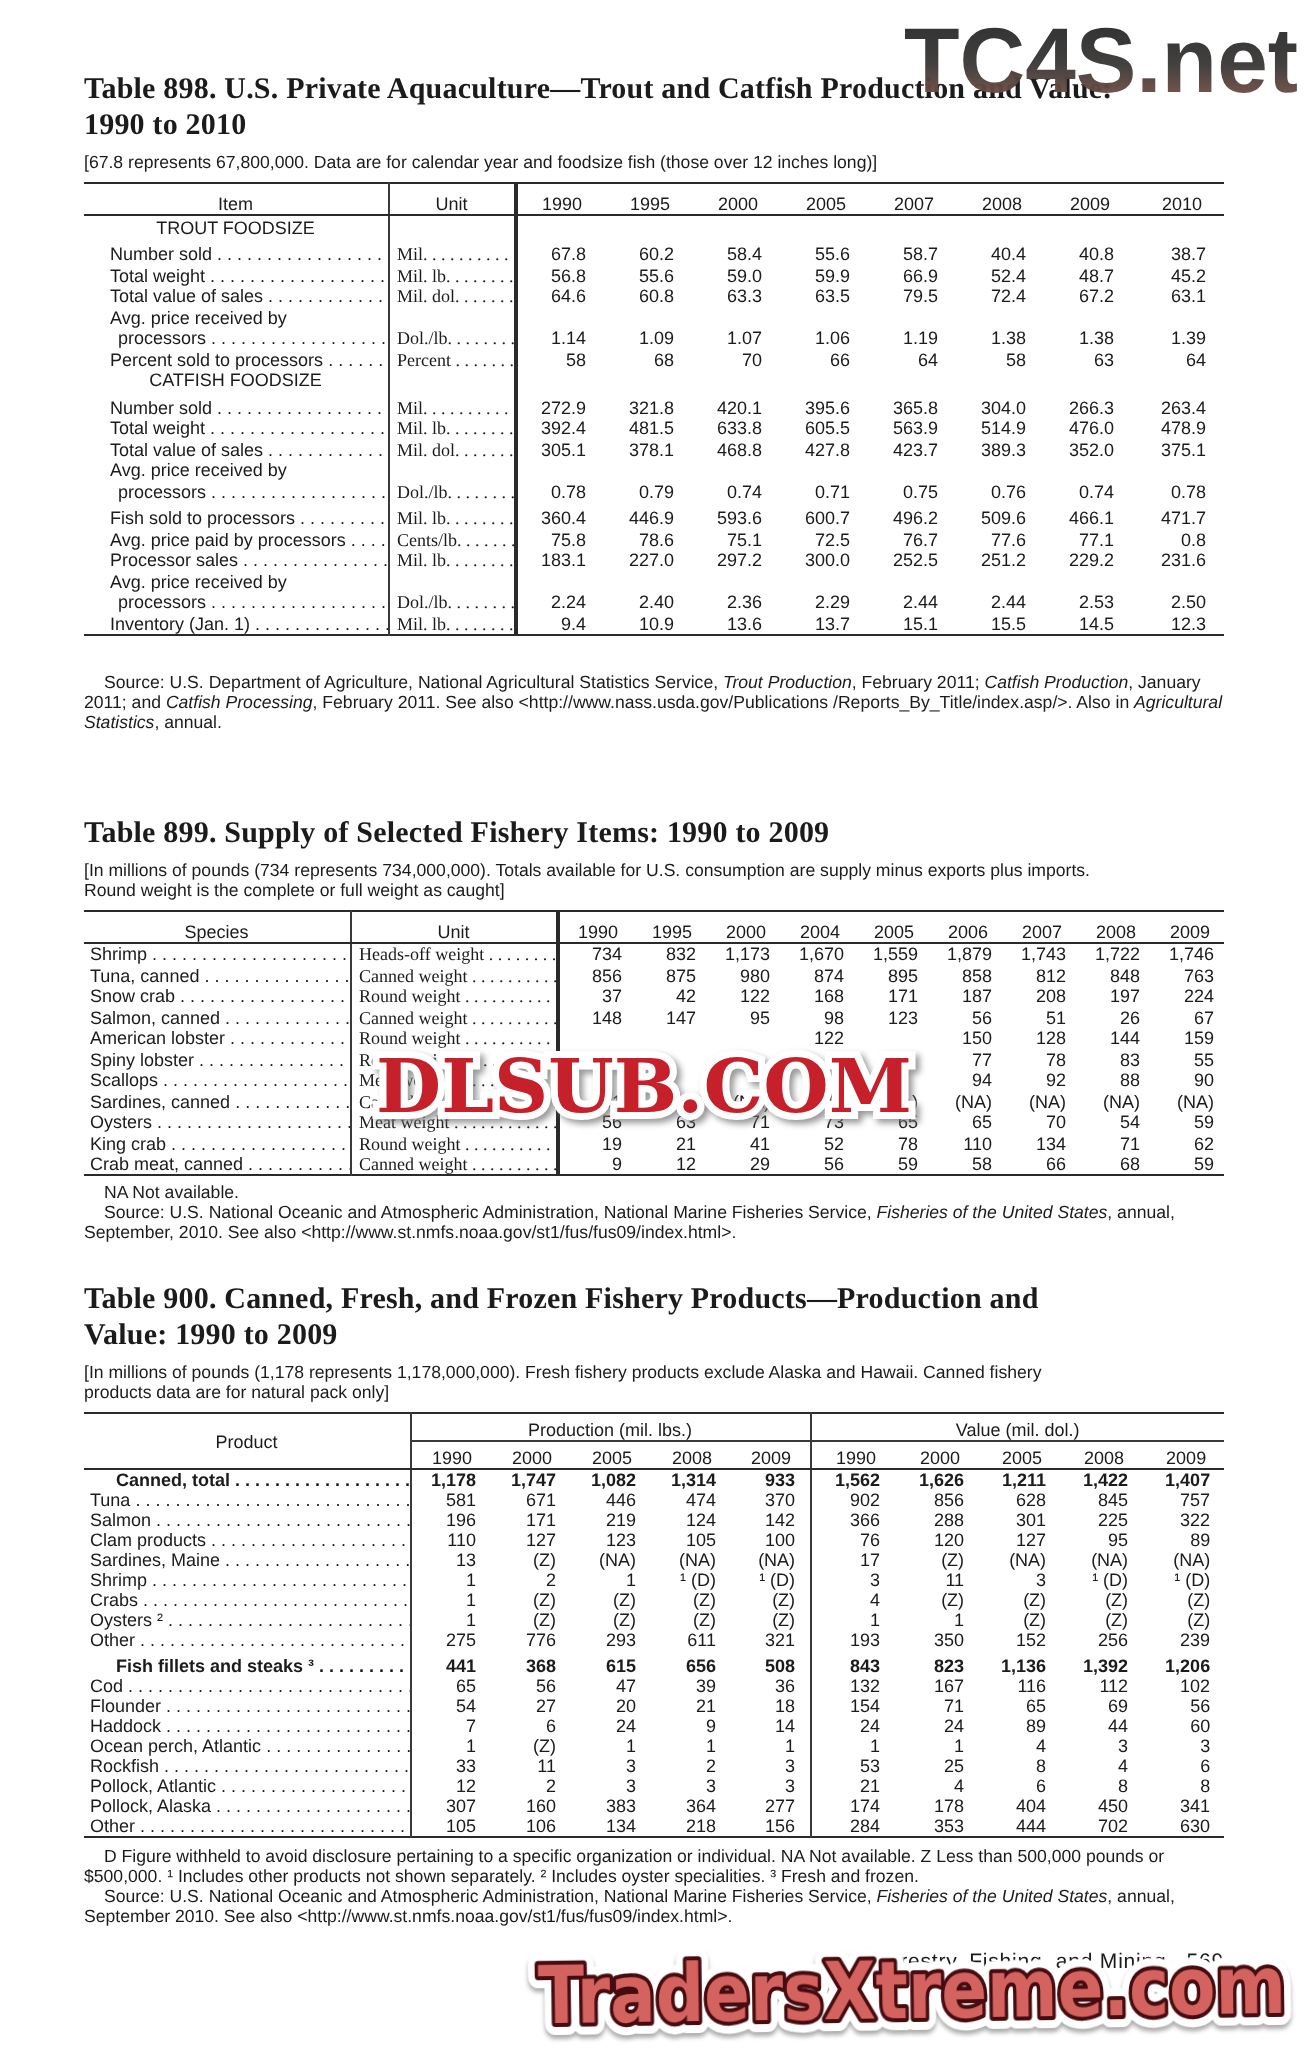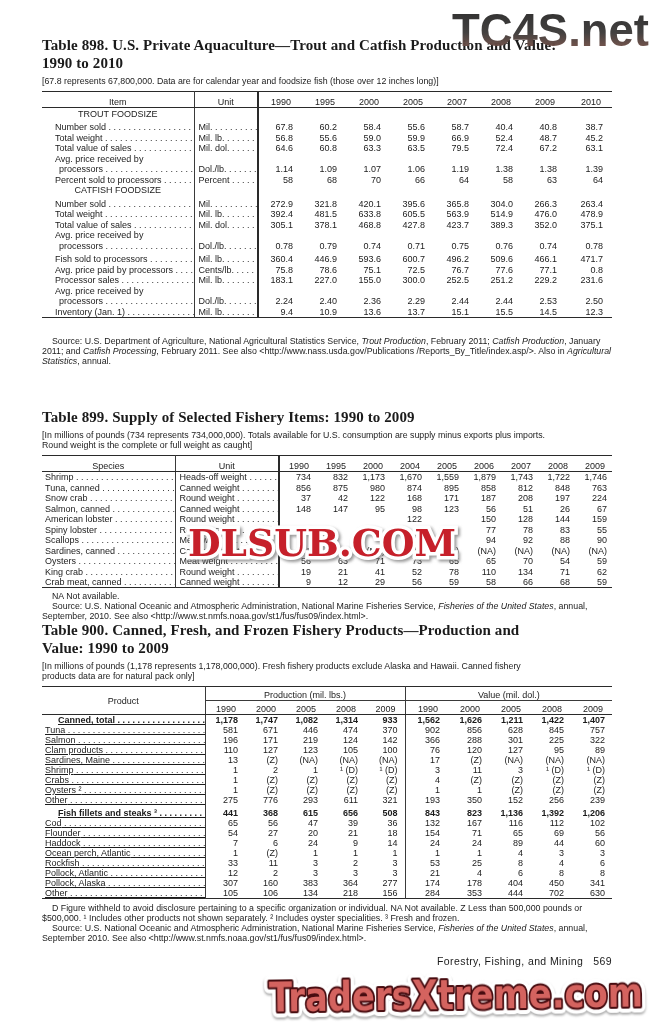--- a/index.html
+++ b/index.html
@@ -3,40 +3,40 @@
 <meta charset="utf-8">
 <style>
   html,body{margin:0;padding:0;background:#888;}
   .page{position:relative;width:652px;height:1024px;background:#ffffff;overflow:hidden;
         font-family:"Liberation Sans",sans-serif;color:#1b1b1b;}
   .content{position:absolute;left:42px;top:0;width:570px;}
   .ttl{font-family:"Liberation Serif","DejaVu Serif",serif;font-weight:bold;
        font-size:15px;line-height:18px;letter-spacing:.1px;}
   #t898-title{margin-top:36px;}
   #t899-title{margin-top:42px;}
-  #t900-title{}
+  #t900-title{margin-top:20px;}
   .note{font-size:8.8px;line-height:10px;margin-top:4px;}
   .src{font-size:8.8px;line-height:10px;margin-top:18px;}
   .src p,.fn p{margin:0;text-indent:10px;}
   .it{font-style:italic;}
   .fn{font-size:8.8px;line-height:10px;margin-top:4px;}
 
   table{border-collapse:collapse;table-layout:fixed;width:570px;font-size:9px;
         margin-top:5px;border-top:1.2px solid #2a2a2a;border-bottom:1.2px solid #2a2a2a;}
   th,td{padding:0;margin:0;white-space:nowrap;overflow:hidden;vertical-align:bottom;
         font-weight:normal;height:10.5px;}
   thead th{height:15px;border-bottom:1.2px solid #2a2a2a;text-align:center;}
   .t900 td{height:10px;}
   .lbl{text-align:left;}
   .t898 .lbl{padding-left:13px;}
   .t899 .lbl{padding-left:3px;}
-  .t900 .lbl{padding-left:3px;text-decoration:underline;}
+  .t900 .lbl{padding-left:3px;}
   .t898 .ind{padding-left:17px;}
   .t900 .ind{padding-left:16px;}
-  .unit{text-align:right;padding-left:4px;}
+  .unit{text-align:right;padding-left:4px;font-family:Liberation Serif, serif;}
   .dots::after{content:" . . . . . . . . . . . . . . . . . . . . . . . . . . . . . . . . . . . . .";}
   .sec{text-align:center;padding:0;}
   tr.gap td{padding-top:3px;}
   tr.bold td{font-weight:bold;}
   .val{text-align:right;}
   .t898 .val{padding-right:9px;}
   .t899 .val{padding-right:5px;}
   .t900 .val{padding-right:7px;}
   .t898 th.yr{padding-right:11px;text-align:right;}
   .t899 th.yr{padding-right:7px;text-align:right;}
@@ -254,21 +254,21 @@
             <td class="val">76.7</td>
             <td class="val">77.6</td>
             <td class="val">77.1</td>
             <td class="val">0.8</td>
           </tr>
           <tr>
             <td class="lbl dots">Processor sales</td>
             <td class="unit dots">Mil. lb.</td>
             <td class="val">183.1</td>
             <td class="val">227.0</td>
-            <td class="val">155.0</td>
+            <td class="val">297.2</td>
             <td class="val">300.0</td>
             <td class="val">252.5</td>
             <td class="val">251.2</td>
             <td class="val">229.2</td>
             <td class="val">231.6</td>
           </tr>
           <tr>
             <td class="lbl">Avg. price received by</td>
             <td class="unit"></td>
             <td colspan="8"></td>

